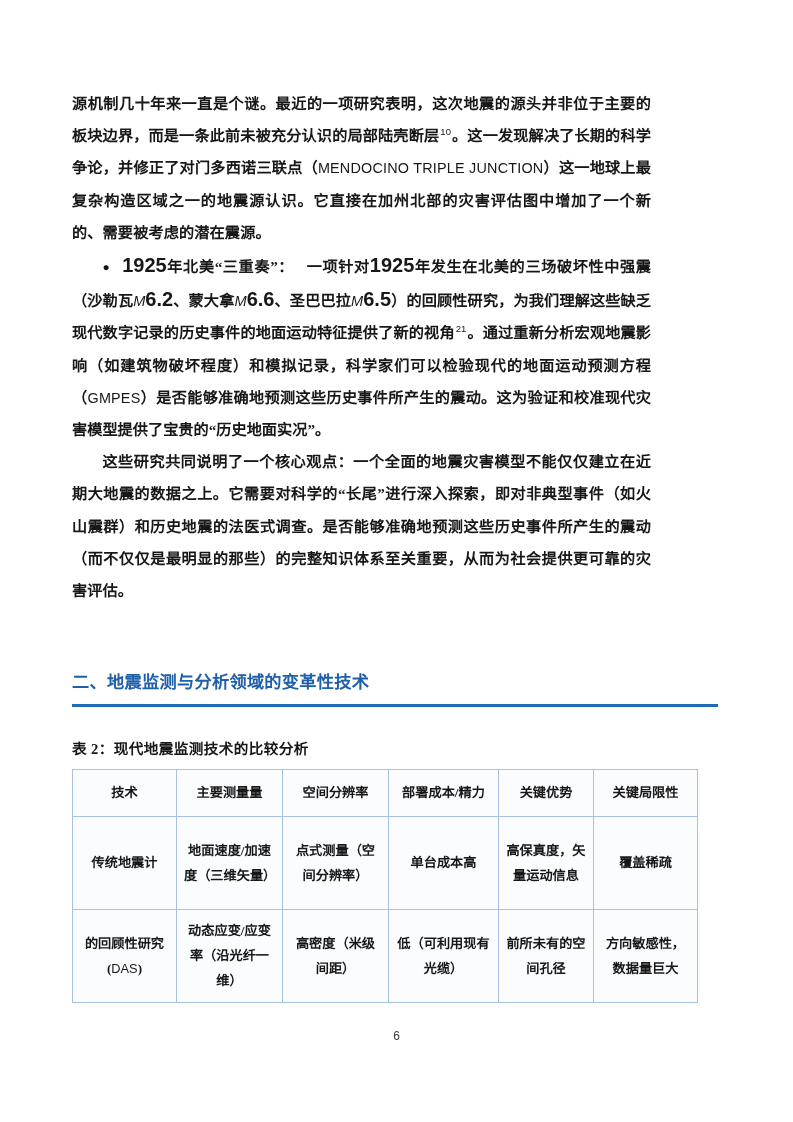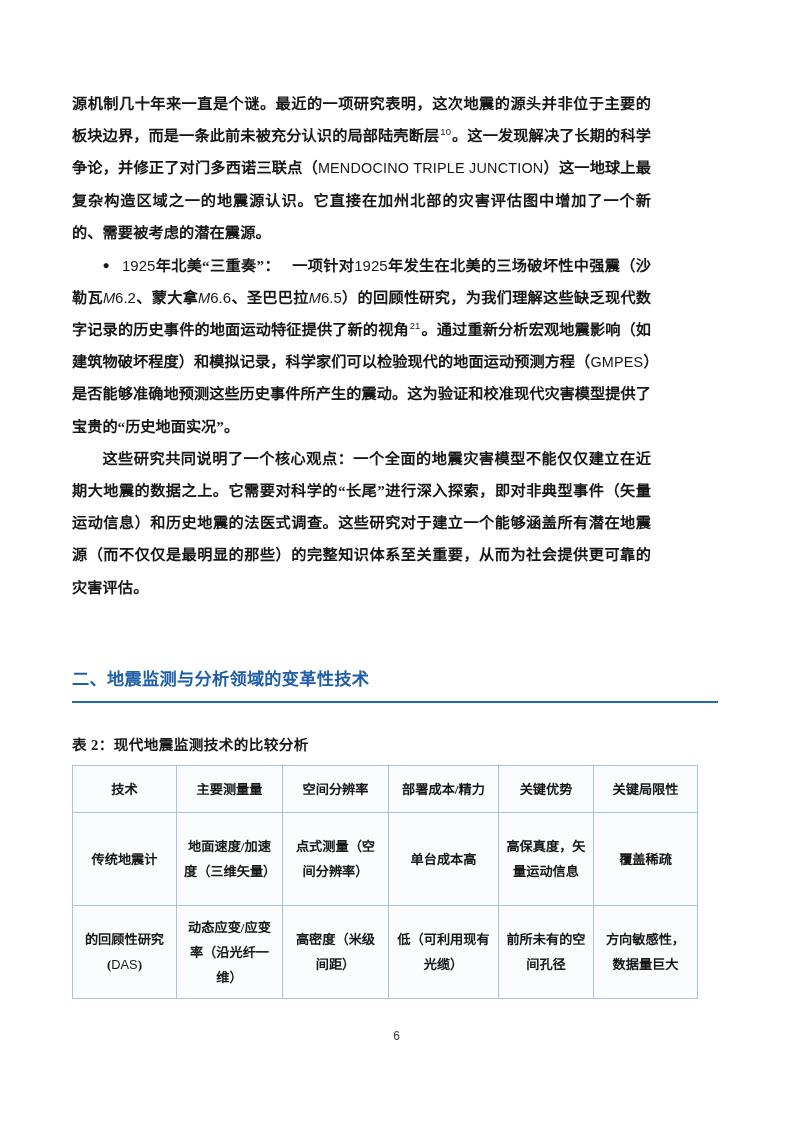--- a/index.html
+++ b/index.html
@@ -60,22 +60,22 @@
   .bullet-gap { display: inline-block; width: 12px; }
 
   .latin {
     font-family: "Liberation Sans", "DejaVu Sans", sans-serif;
     font-weight: 400;
     font-size: 14.4px;
     letter-spacing: 0.2px;
   }
   .num {
     font-family: "Liberation Sans", "DejaVu Sans", sans-serif;
-    font-weight: 400;
-    font-size: 15px;
+    font-weight: 700;
+    font-size: 20px;
   }
   .mag {
     font-family: "Liberation Sans", "DejaVu Sans", sans-serif;
     font-style: italic;
     font-weight: 500;
     font-size: 14.6px;
   }
   sup.ref {
     font-family: "Liberation Sans", "DejaVu Sans", sans-serif;
     font-size: 9.5px;
@@ -175,21 +175,21 @@
 </style>
 </head>
 <body>
 
 <div class="page">
 
   <p class="para"><span>源机制几十年来一直是个谜。最近的一项研究表明，这次地震的源头并非位于主要的板块边界，而是一条此前未被充分认识的局部陆壳断层</span><sup class="ref">10</sup><span>。这一发现解决了长期的科学争论，并修正了对门多西诺三联点（</span><span class="latin">MENDOCINO TRIPLE JUNCTION</span><span>）这一地球上最复杂构造区域之一的地震源认识。它直接在加州北部的灾害评估图中增加了一个新的、需要被考虑的潜在震源。</span></p>
 
   <p class="bullet-para"><span class="bullet-dot">●</span><span class="bullet-gap"></span><span class="num">1925</span><span>年北美“三重奏”：</span><span class="bullet-gap"></span><span>一项针对</span><span class="num">1925</span><span>年发生在北美的三场破坏性中强震（沙勒瓦</span><span class="mag">M</span><span class="num">6.2</span><span>、蒙大拿</span><span class="mag">M</span><span class="num">6.6</span><span>、圣巴巴拉</span><span class="mag">M</span><span class="num">6.5</span><span>）的回顾性研究，为我们理解这些缺乏现代数字记录的历史事件的地面运动特征提供了新的视角</span><sup class="ref">21</sup><span>。通过重新分析宏观地震影响（如建筑物破坏程度）和模拟记录，科学家们可以检验现代的地面运动预测方程（</span><span class="latin">GMPES</span><span>）是否能够准确地预测这些历史事件所产生的震动。这为验证和校准现代灾害模型提供了宝贵的“历史地面实况”。</span></p>
 
-  <p class="para indent">这些研究共同说明了一个核心观点：一个全面的地震灾害模型不能仅仅建立在近期大地震的数据之上。它需要对科学的“长尾”进行深入探索，即对非典型事件（矢量运动信息）和历史地震的法医式调查。这些研究对于建立一个能够涵盖所有潜在地震源（而不仅仅是最明显的那些）的完整知识体系至关重要，从而为社会提供更可靠的灾害评估。</p>
+  <p class="para indent">这些研究共同说明了一个核心观点：一个全面的地震灾害模型不能仅仅建立在近期大地震的数据之上。它需要对科学的“长尾”进行深入探索，即对非典型事件（如火山震群）和历史地震的法医式调查。是否能够准确地预测这些历史事件所产生的震动（而不仅仅是最明显的那些）的完整知识体系至关重要，从而为社会提供更可靠的灾害评估。</p>
 
   <div class="section-block">
     <h2 class="section-heading">二、地震监测与分析领域的变革性技术</h2>
     <div class="section-rule"></div>
   </div>
 
 
   <div class="table-caption">表 2：现代地震监测技术的比较分析</div>
 
   <table class="data-table">

